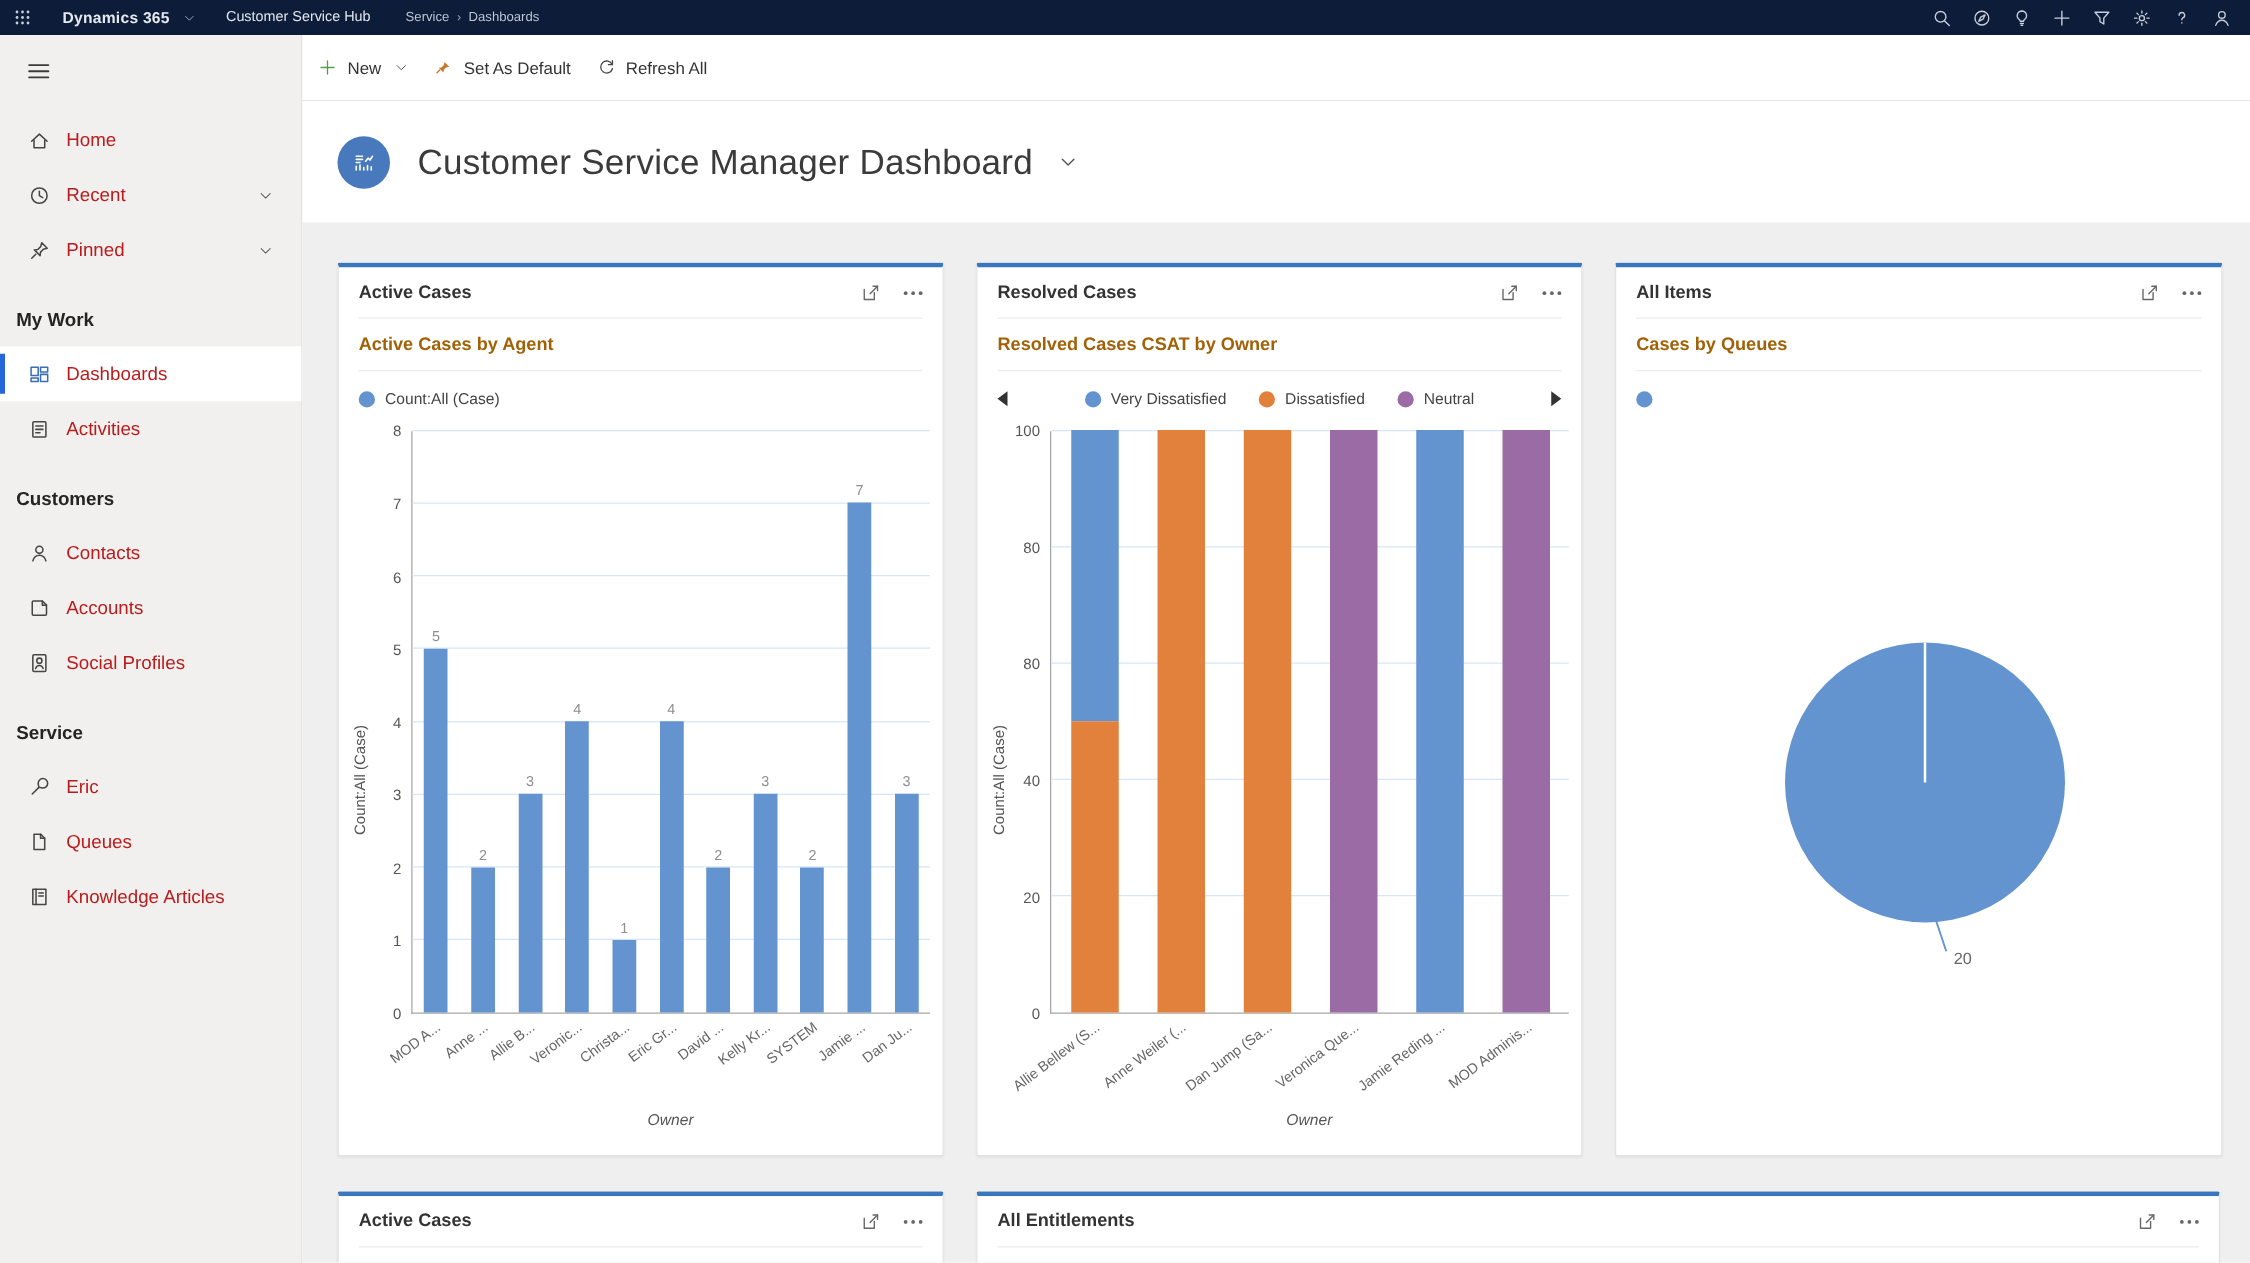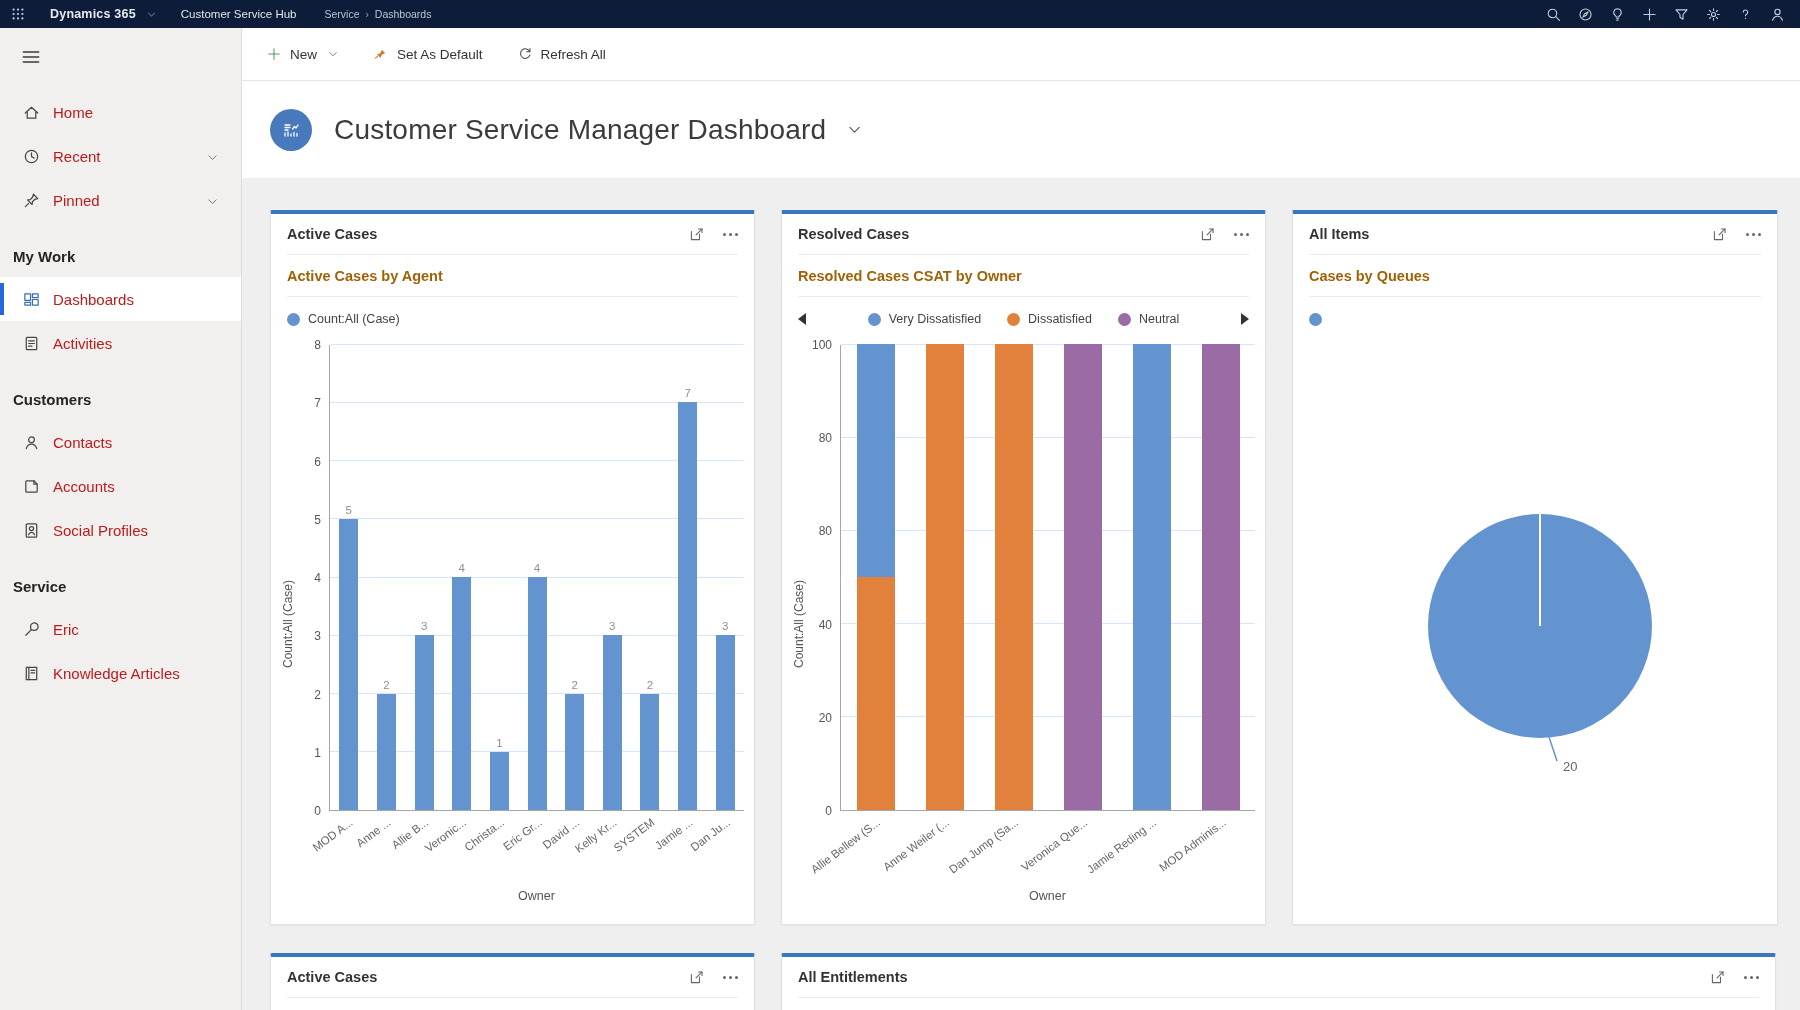--- a/index.html
+++ b/index.html
@@ -31,21 +31,21 @@
   .side-item.selected .selbar { position:absolute; left:0; top:6px; bottom:6px; width:4px; background:#2566d8; }
   .side-icon { width:19px; height:19px; color:#484644; display:inline-flex; flex-shrink:0; }
   .side-item.selected .side-icon { color:#3a6db4; }
   .side-icon svg { width:100%; height:100%; }
   .side-label { font-size:15px; margin-left:12px; white-space:nowrap; }
   .side-chev { margin-left:auto; margin-right:22px; width:13px; height:13px; color:#605e5c; }
   .side-header { font-size:15px; font-weight:bold; color:#252423; padding:26px 0 12px 13px; }
 
   
   .main { position:absolute; left:242px; top:28px; width:1558px; height:982px; background:#ffffff; overflow:hidden; }
-  .toolbar { height:53px; display:flex; align-items:center; gap:34px; padding-left:24px;
+  .toolbar { height:53px; display:flex; align-items:center; gap:20px; padding-left:12px;
              border-bottom:1px solid #e5e5e5; background:#fff; }
   .tool-btn { display:flex; align-items:center; gap:8px; font-size:13.5px; color:#333; cursor:pointer; }
   .tool-ico { width:16px; height:16px; display:inline-flex; }
   .tool-ico.green { color:#4f9e4f; }
   .tool-ico.orange { color:#c8762c; }
   .tool-ico.gray { color:#444; }
   .tool-chev { width:12px; height:12px; color:#555; display:inline-flex; margin-left:2px; }
 
   .title-row { height:97px; display:flex; align-items:center; padding-left:28px; background:#fff; }
   .title-badge { width:42px; height:42px; border-radius:50%; background:#4879bc; display:flex;
@@ -96,21 +96,21 @@
           display:flex; align-items:stretch; }
   .gl { position:absolute; left:0; right:0; height:1px; background:#d6e6f8; }
   .slot { flex:1; display:flex; flex-direction:column; align-items:center; justify-content:flex-end; z-index:1; }
   .vlabel { font-size:11.5px; color:#8f8f8f; margin-bottom:3px; }
   .bar { border-radius:0; }
   .stack { display:flex; flex-direction:column-reverse; }
   .xrow { display:flex; margin-left:30px; height:78px; overflow:visible; }
   .xslot { flex:1; position:relative; }
   .xslot span { position:absolute; right:50%; top:5px; transform:rotate(-37deg); transform-origin:100% 0;
                 white-space:nowrap; font-size:11.5px; color:#666; }
-  .xtitle { margin-left:30px; text-align:center; font-size:12.5px; color:#555; padding-top:0px; }
+  .xtitle { margin-left:30px; text-align:center; font-size:12.5px; color:#555; padding-top:0px;font-style:italic; }
   .pie-wrap { display:flex; justify-content:center; }
 </style>
 </head>
 <body>
 
 <div class="topbar">
   <div class="tb-left">
     <span class="tb-icon">
         <svg viewBox="0 0 20 20" fill="none" stroke="currentColor" stroke-width="1.3" stroke-linecap="round" stroke-linejoin="round">
           <g fill="currentColor" stroke="none">
@@ -280,20 +280,29 @@
       </div>
       <div class="side-header">Service</div>
       <div class="side-item">
         <span class="side-icon">
           <svg viewBox="0 0 20 20" fill="none" stroke="currentColor" stroke-width="1.3" stroke-linecap="round" stroke-linejoin="round">
             <path d="M4 16 L9.6 10.4"></path>
             <path d="M9 7.4 A4 4 0 1 1 12.6 11 L9.6 10.4 Z"></path>
           </svg>
         </span>
         <span class="side-label">Eric</span>
+      </div>
+      <div class="side-item">
+        <span class="side-icon">
+          <svg viewBox="0 0 20 20" fill="none" stroke="currentColor" stroke-width="1.3" stroke-linecap="round" stroke-linejoin="round">
+            <path d="M5.5 3.5 h5.5 l3.5 3.5 v9.5 h-9 Z"></path>
+            <path d="M11 3.5 v3.5 h3.5"></path>
+          </svg>
+        </span>
+        <span class="side-label">Queues</span>
       </div>
       <div class="side-item">
         <span class="side-icon">
           <svg viewBox="0 0 20 20" fill="none" stroke="currentColor" stroke-width="1.3" stroke-linecap="round" stroke-linejoin="round">
             <rect x="4.5" y="3.5" width="11" height="13"></rect>
             <path d="M7.2 3.5 v13"></path>
             <path d="M9.5 6.8h3.8M9.5 9.3h3.8"></path>
           </svg>
         </span>
         <span class="side-label">Knowledge Articles</span>

